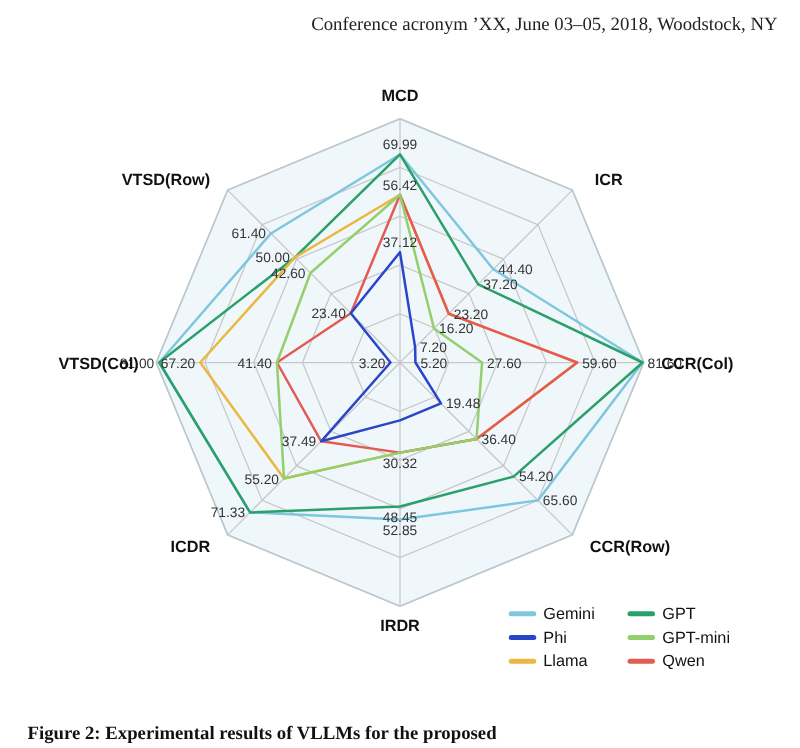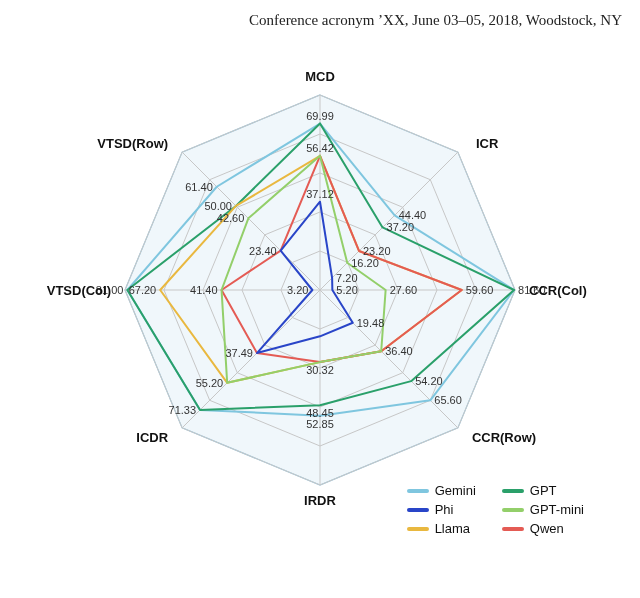--- a/index.html
+++ b/index.html
@@ -193,14 +193,15 @@
           <span class="legend-swatch" style="background: rgb(233, 184, 63);"></span>
           <span>Llama</span>
         </div>
         <div class="legend-item">
           <span class="legend-swatch" style="background: rgb(228, 91, 84);"></span>
           <span>Qwen</span>
         </div>
       </div>
 </div>
 
+<div class="caption">Figure 2: Experimental results of VLLMs for the proposed</div>
 
 </div>
 
 </body></html>

